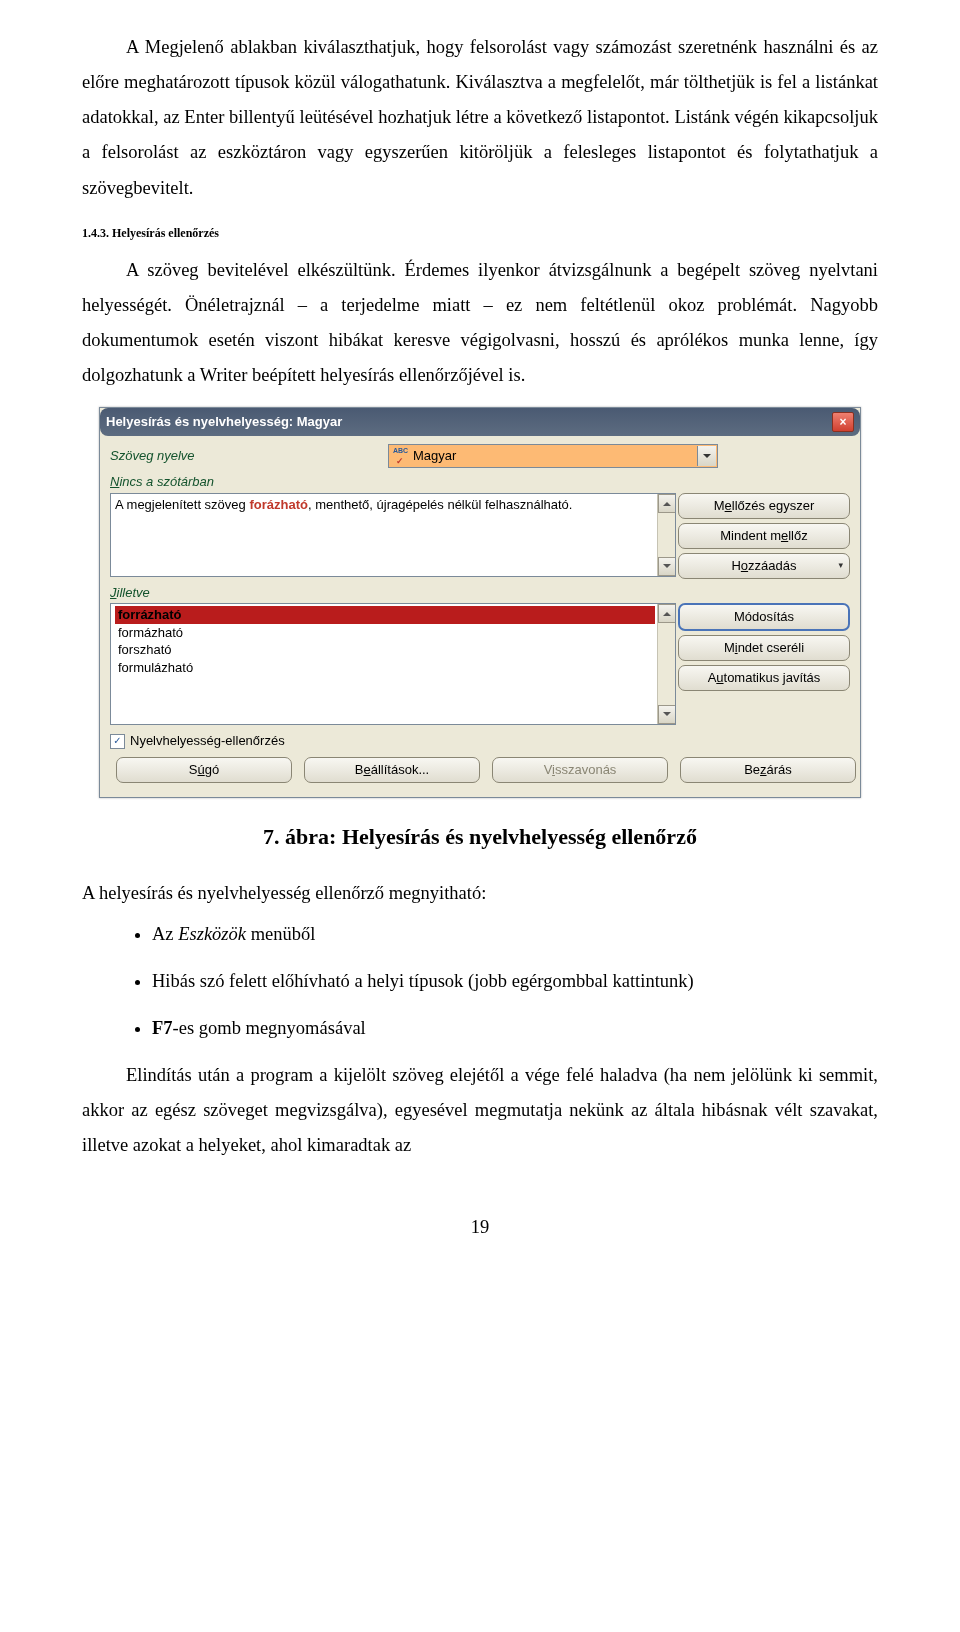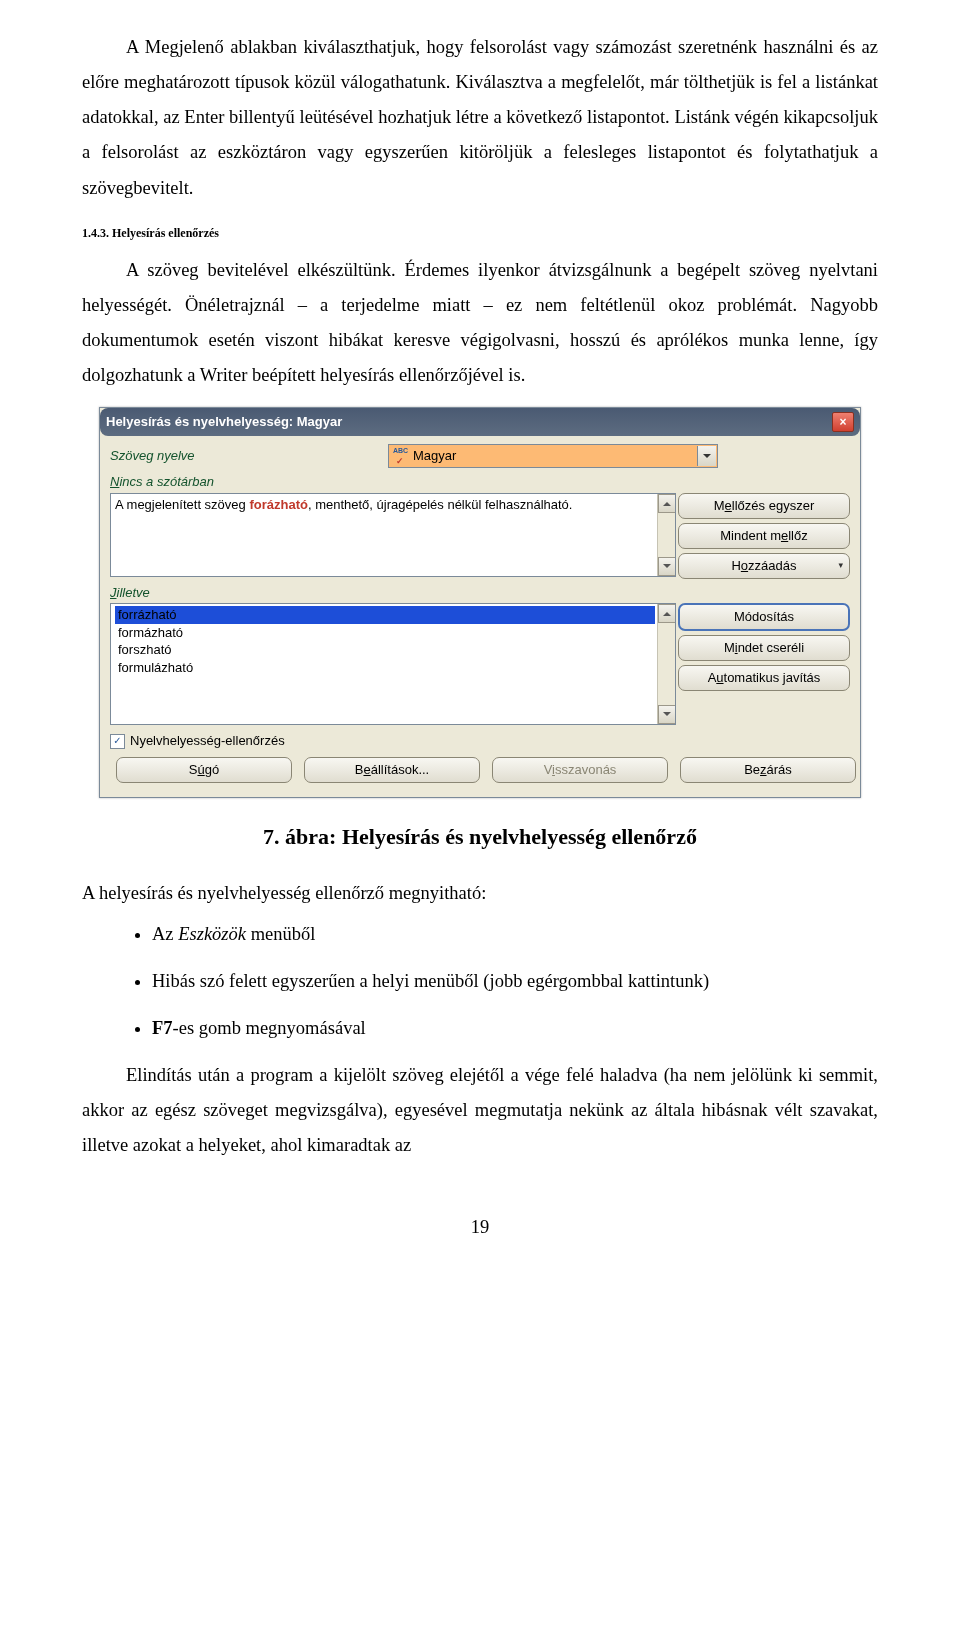--- a/index.html
+++ b/index.html
@@ -119,21 +119,22 @@
     position: relative;
     padding: 2px 20px 2px 4px;
     font-family: Tahoma, Arial, sans-serif;
   }
   .listbox .opt {
     padding: 1px 3px;
     font-size: 13px;
     cursor: default;
   }
   .listbox .opt.selected {
-    background: #1d4ed8;
+    background: #b91c1c;
+    font-weight: bold;
   }
   .dlg-btn {
     background: linear-gradient(to bottom,#f8f7f2,#e0ddd0);
     border: 1px solid #8a8674;
     border-radius: 7px;
     height: 24px;
     font-family: Tahoma, Arial, sans-serif;
     font-size: 13px;
     display: flex; align-items: center; justify-content: center;
     padding: 0 12px;
@@ -265,20 +266,20 @@
       </div>
     </div>
   </div>
 
   <p class="caption">7. ábra: Helyesírás és nyelvhelyesség ellenőrző</p>
 
   <p class="body-para">A helyesírás és nyelvhelyesség ellenőrző megnyitható:</p>
 
   <ul class="bullets">
     <li><span>Az </span><span class="ital">Eszközök</span><span> menüből</span></li>
-    <li>Hibás szó felett egyszerűen a helyi menüből (jobb egérgombbal kattintunk)</li>
+    <li>Hibás szó felett előhívható a helyi típusok (jobb egérgombbal kattintunk)</li>
     <li><span class="bold">F7</span><span>-es gomb megnyomásával</span></li>
   </ul>
 
   <p class="body-para indent">Elindítás után a program a kijelölt szöveg elejétől a vége felé haladva (ha nem jelölünk ki semmit, akkor az egész szöveget megvizsgálva), egyesével megmutatja nekünk az általa hibásnak vélt szavakat, illetve azokat a helyeket, ahol kimaradtak az</p>
 
   <div class="page-number">19</div>
 </div>
 
 </body></html>

